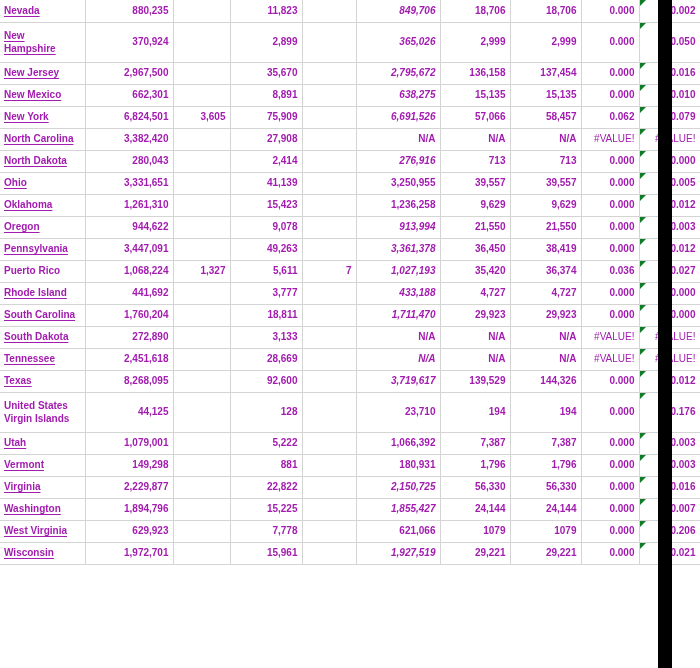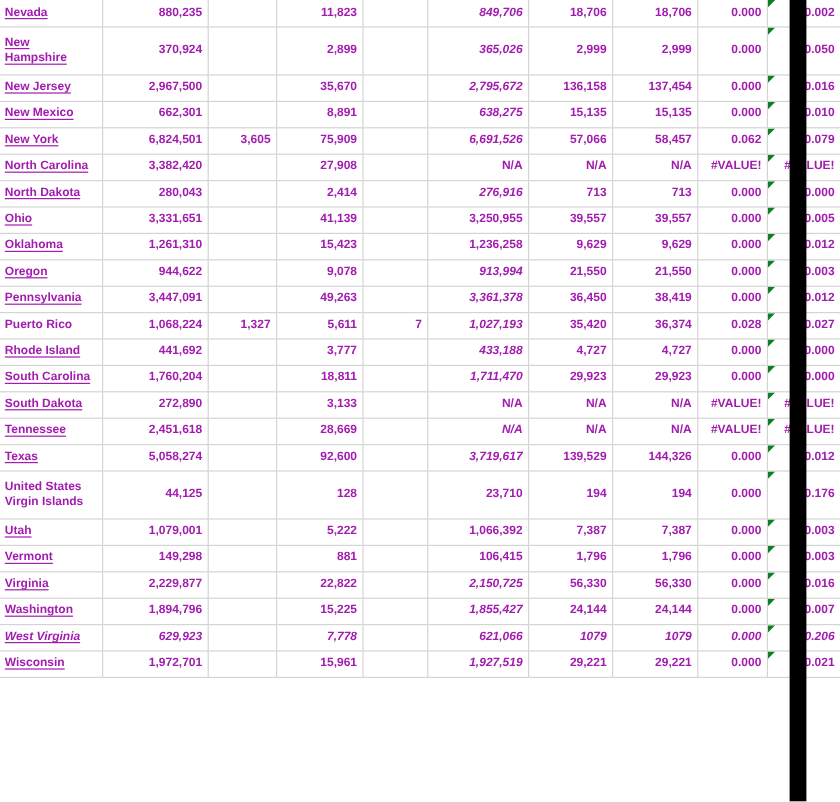--- a/index.html
+++ b/index.html
@@ -55,21 +55,21 @@
     text-decoration: underline;
     text-underline-offset: 2px;
   }
   td.name.nounder span.lbl { text-decoration: none; }
 
   td.num {
     text-align: right;
     font-weight: bold;
   }
   td.num.ital { font-style: italic; }
-  td.num.reg  { font-weight: bold; }
+  td.num.reg  { font-weight: normal; }
   td.last { position: relative; }
 
   
   td.flag::before {
     content: "";
     position: absolute;
     top: 0;
     left: 0;
     width: 0;
     height: 0;
@@ -241,21 +241,21 @@
         </tr>
         <tr style="height: 22px;">
           <td class="name nounder"><span class="lbl">Puerto Rico</span></td>
           <td class="num"><span>1,068,224</span></td>
           <td class="num"><span>1,327</span></td>
           <td class="num"><span>5,611</span></td>
           <td class="num"><span>7</span></td>
           <td class="num ital"><span>1,027,193</span></td>
           <td class="num"><span>35,420</span></td>
           <td class="num"><span>36,374</span></td>
-          <td class="num"><span>0.028</span></td>
+          <td class="num"><span>0.036</span></td>
           <td class="num last flag"><span>0.027</span></td>
         </tr>
         <tr style="height: 22px;">
           <td class="name"><span class="lbl">Rhode Island</span></td>
           <td class="num"><span>441,692</span></td>
           <td class="num"><span></span></td>
           <td class="num"><span>3,777</span></td>
           <td class="num"><span></span></td>
           <td class="num ital"><span>433,188</span></td>
           <td class="num"><span>4,727</span></td>
@@ -294,21 +294,21 @@
           <td class="num"><span>28,669</span></td>
           <td class="num"><span></span></td>
           <td class="num ital"><span>N/A</span></td>
           <td class="num"><span>N/A</span></td>
           <td class="num"><span>N/A</span></td>
           <td class="num reg"><span>#VALUE!</span></td>
           <td class="num reg last flag"><span>#VALUE!</span></td>
         </tr>
         <tr style="height: 22px;">
           <td class="name"><span class="lbl">Texas</span></td>
-          <td class="num"><span>5,058,274</span></td>
+          <td class="num"><span>8,268,095</span></td>
           <td class="num"><span></span></td>
           <td class="num"><span>92,600</span></td>
           <td class="num"><span></span></td>
           <td class="num ital"><span>3,719,617</span></td>
           <td class="num"><span>139,529</span></td>
           <td class="num"><span>144,326</span></td>
           <td class="num"><span>0.000</span></td>
           <td class="num last flag"><span>0.012</span></td>
         </tr>
         <tr style="height: 40px;">
@@ -335,21 +335,21 @@
           <td class="num"><span>7,387</span></td>
           <td class="num"><span>0.000</span></td>
           <td class="num last flag"><span>0.003</span></td>
         </tr>
         <tr style="height: 22px;">
           <td class="name"><span class="lbl">Vermont</span></td>
           <td class="num"><span>149,298</span></td>
           <td class="num"><span></span></td>
           <td class="num"><span>881</span></td>
           <td class="num"><span></span></td>
-          <td class="num"><span>106,415</span></td>
+          <td class="num"><span>180,931</span></td>
           <td class="num"><span>1,796</span></td>
           <td class="num"><span>1,796</span></td>
           <td class="num"><span>0.000</span></td>
           <td class="num last flag"><span>0.003</span></td>
         </tr>
         <tr style="height: 22px;">
           <td class="name"><span class="lbl">Virginia</span></td>
           <td class="num"><span>2,229,877</span></td>
           <td class="num"><span></span></td>
           <td class="num"><span>22,822</span></td>
@@ -365,21 +365,21 @@
           <td class="num"><span>1,894,796</span></td>
           <td class="num"><span></span></td>
           <td class="num"><span>15,225</span></td>
           <td class="num"><span></span></td>
           <td class="num ital"><span>1,855,427</span></td>
           <td class="num"><span>24,144</span></td>
           <td class="num"><span>24,144</span></td>
           <td class="num"><span>0.000</span></td>
           <td class="num last flag"><span>0.007</span></td>
         </tr>
-        <tr style="height: 22px; font-style: italic;">
+        <tr style="height: 22px;">
           <td class="name"><span class="lbl">West Virginia</span></td>
           <td class="num"><span>629,923</span></td>
           <td class="num"><span></span></td>
           <td class="num"><span>7,778</span></td>
           <td class="num"><span></span></td>
           <td class="num"><span>621,066</span></td>
           <td class="num"><span>1079</span></td>
           <td class="num"><span>1079</span></td>
           <td class="num"><span>0.000</span></td>
           <td class="num last flag"><span>0.206</span></td>

